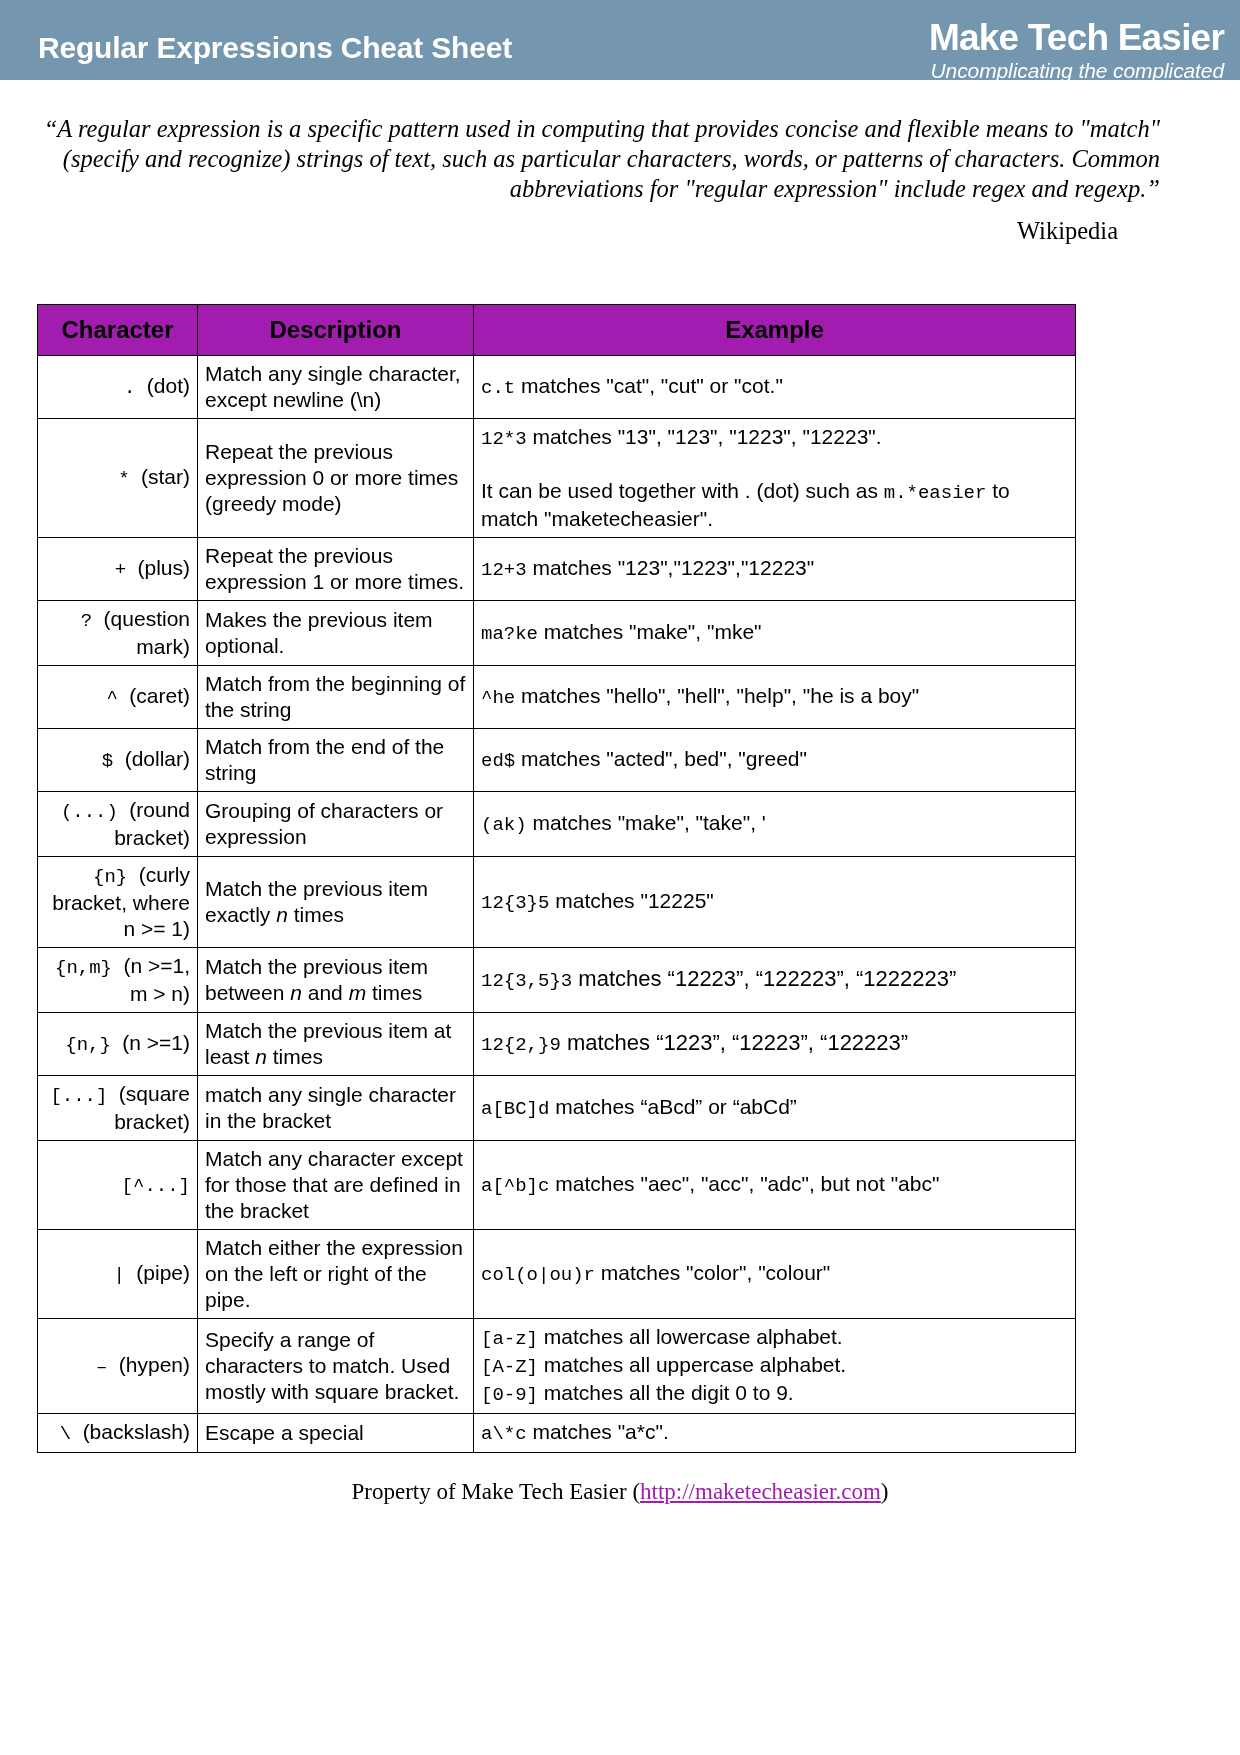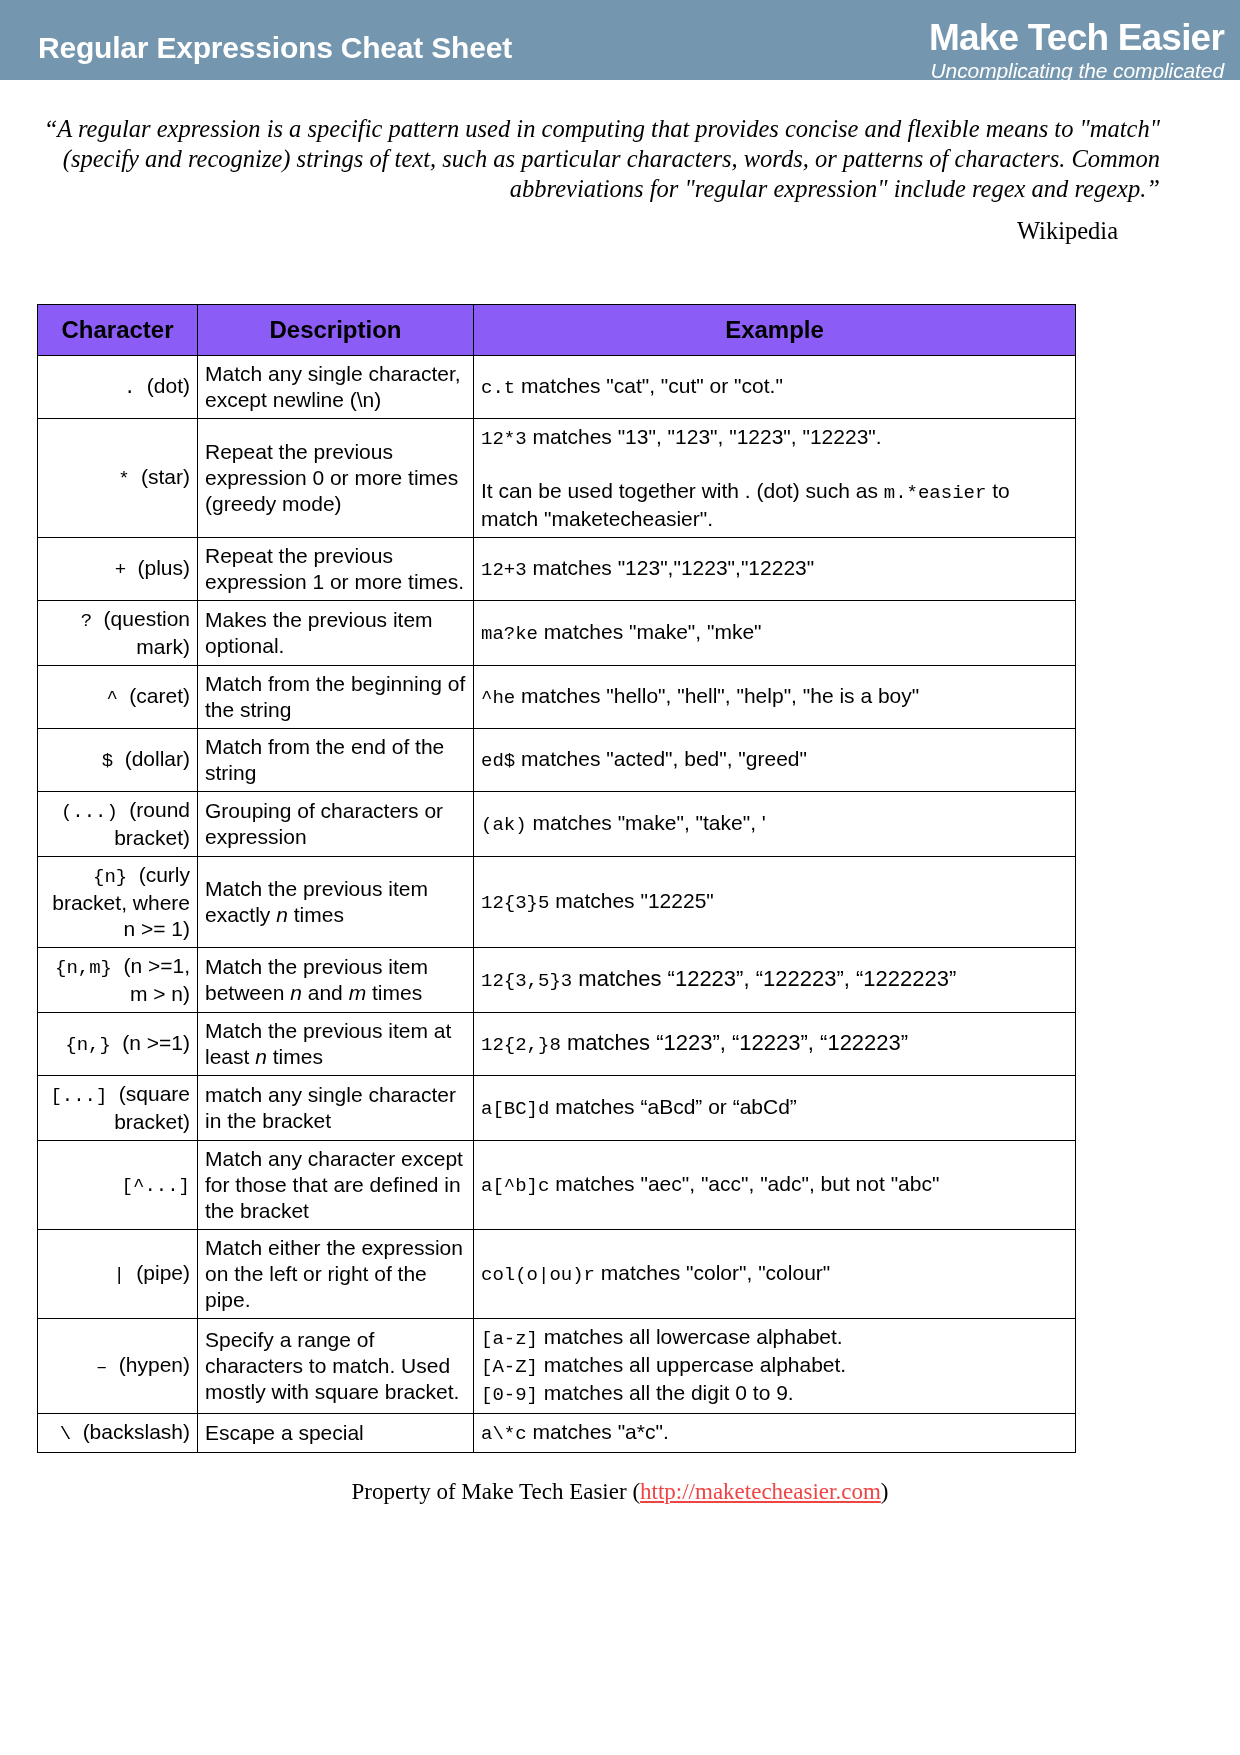--- a/index.html
+++ b/index.html
@@ -87,21 +87,21 @@
     border-collapse: collapse;
     width: 1038px;
     table-layout: fixed;
     border: 1px solid #000;
   }
   table.cheat col.c1 { width: 160px; }
   table.cheat col.c2 { width: 276px; }
   table.cheat col.c3 { width: 602px; }
 
   table.cheat th {
-    background: #8b5cf6;
+    background: #a21caf;
     border: 1px solid #000;
     font-size: 24px;
     font-weight: bold;
     padding: 7px 6px;
     text-align: center;
     height: 36px;
   }
   table.cheat td {
     border: 1px solid #000;
     vertical-align: middle;
@@ -127,21 +127,21 @@
   .ex-gap  { display: block; height: 26px; }
 
   
   .footer {
     margin-top: 26px;
     text-align: center;
     font-family: "Liberation Serif", serif;
     font-size: 23px;
   }
   .footer a {
-    color: #ef4444;
+    color: #a21caf;
     text-decoration: underline;
     margin-top: 6px;
   }
 </style>
 </head>
 <body>
 
 <div class="header-bar">
   <div class="header-title">Regular Expressions Cheat Sheet</div>
   <div class="brand-block">
@@ -232,21 +232,21 @@
           <td class="col-char"><span class="mono">{n,m} </span><span>(n &gt;=1, m &gt; n)</span></td>
           <td class="col-desc"><span>Match the previous item between </span><span class="ital">n</span><span> and </span><span class="ital">m</span><span> times</span></td>
           <td class="col-ex">
             <span class="ex-line"><span class="mono">12{3,5}3</span><span class="serif-ex"> matches “12223”, “122223”, “1222223”</span></span>
           </td>
         </tr>
         <tr>
           <td class="col-char"><span class="mono">{n,} </span><span>(n &gt;=1)</span></td>
           <td class="col-desc"><span>Match the previous item at least </span><span class="ital">n</span><span> times</span></td>
           <td class="col-ex">
-            <span class="ex-line"><span class="mono">12{2,}8</span><span class="serif-ex"> matches “1223”, “12223”, “122223”</span></span>
+            <span class="ex-line"><span class="mono">12{2,}9</span><span class="serif-ex"> matches “1223”, “12223”, “122223”</span></span>
           </td>
         </tr>
         <tr>
           <td class="col-char"><span class="mono">[...] </span><span>(square bracket)</span></td>
           <td class="col-desc">match any single character in the bracket</td>
           <td class="col-ex">
             <span class="ex-line"><span class="mono">a[BC]d</span><span> matches “aBcd” or “abCd”</span></span>
           </td>
         </tr>
         <tr>

